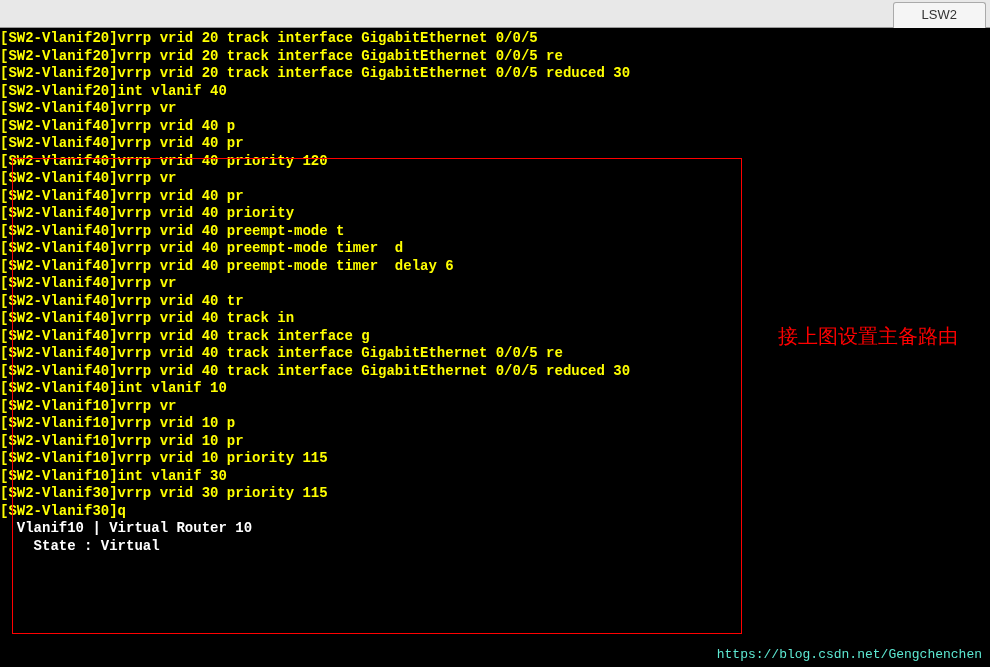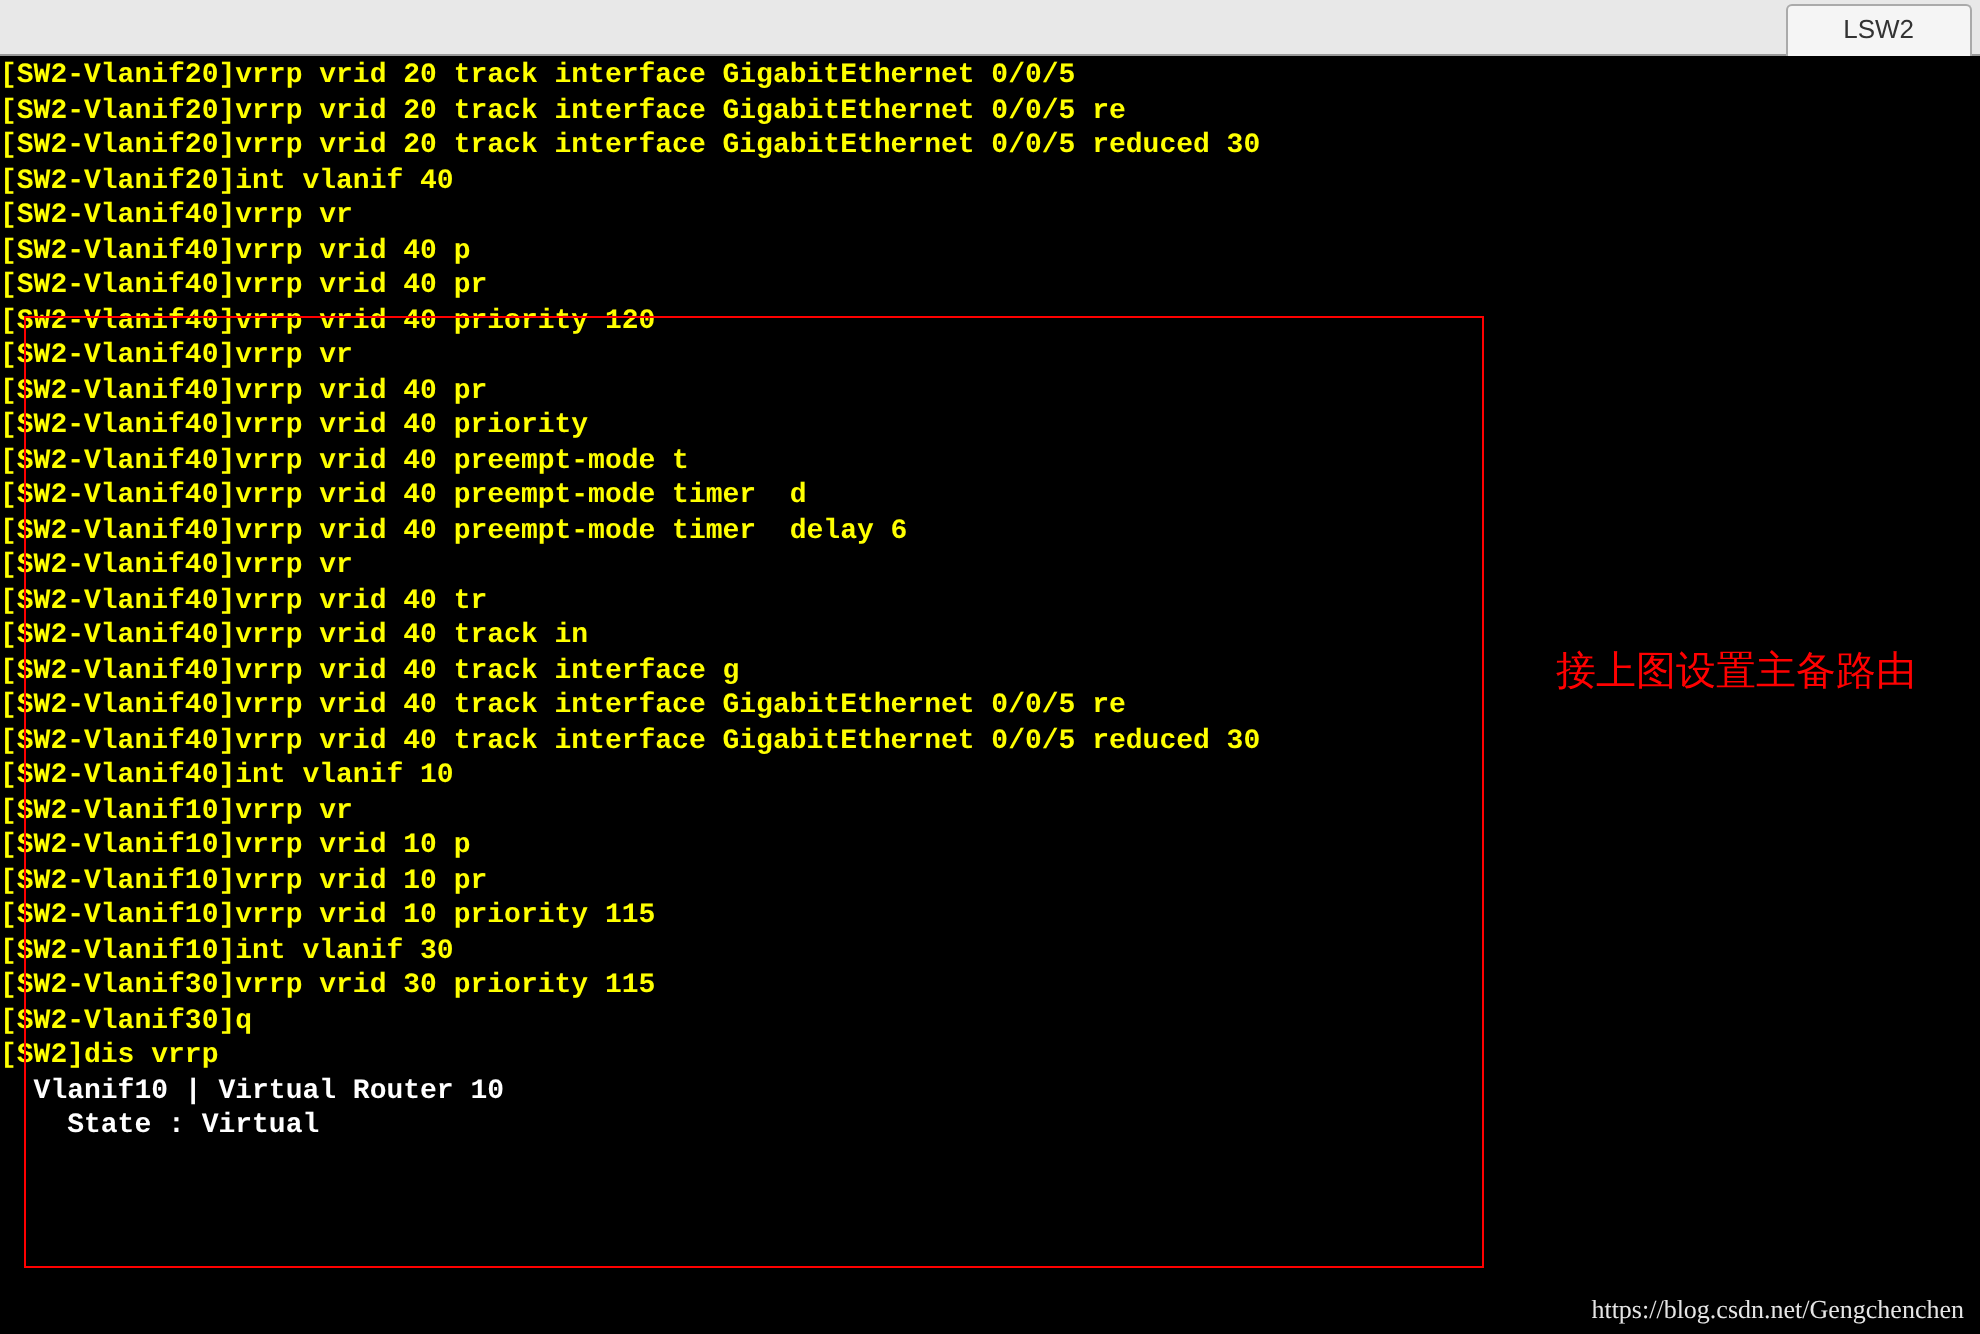--- a/index.html
+++ b/index.html
@@ -70,23 +70,23 @@
       color: #ff0000;
       font-size: 20px;
       font-family: "Microsoft YaHei", "SimHei", sans-serif;
       font-weight: normal;
       line-height: 26px;
     }
     .watermark {
       position: absolute;
       bottom: 4px;
       right: 8px;
-      color: #e5e5e5;
+      color: #5eead4;
       font-size: 13px;
-      font-family: Liberation Serif, serif;
+      font-family: Liberation Mono, monospace;
       font-weight: normal;
     }
   </style>
 </head>
 <body>
 
 <div class="tab-bar">
   <div class="tab">LSW2</div>
 </div>
 
@@ -112,21 +112,20 @@
   <div class="line yellow">[SW2-Vlanif40]vrrp vrid 40 track interface GigabitEthernet 0/0/5 re</div>
   <div class="line yellow">[SW2-Vlanif40]vrrp vrid 40 track interface GigabitEthernet 0/0/5 reduced 30</div>
   <div class="line yellow">[SW2-Vlanif40]int vlanif 10</div>
   <div class="line yellow">[SW2-Vlanif10]vrrp vr</div>
   <div class="line yellow">[SW2-Vlanif10]vrrp vrid 10 p</div>
   <div class="line yellow">[SW2-Vlanif10]vrrp vrid 10 pr</div>
   <div class="line yellow">[SW2-Vlanif10]vrrp vrid 10 priority 115</div>
   <div class="line yellow">[SW2-Vlanif10]int vlanif 30</div>
   <div class="line yellow">[SW2-Vlanif30]vrrp vrid 30 priority 115</div>
   <div class="line yellow">[SW2-Vlanif30]q</div>
-  <div class="line yellow">[SW2]dis vrrp</div>
   <div class="line white">  Vlanif10 | Virtual Router 10</div>
   <div class="line white">    State : Virtual</div>
 
   <div class="red-box"></div>
 
   <div class="annotation">接上图设置主备路由</div>
 
   <div class="watermark">https://blog.csdn.net/Gengchenchen</div>
 </div>
 

